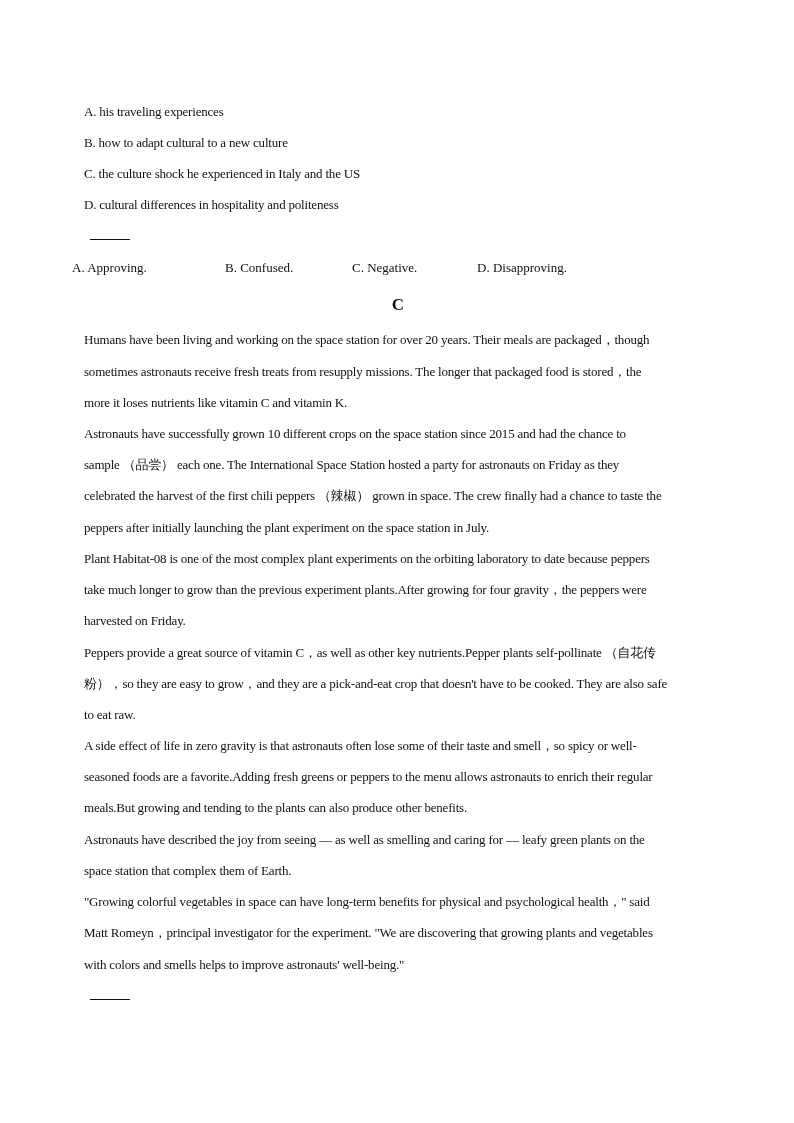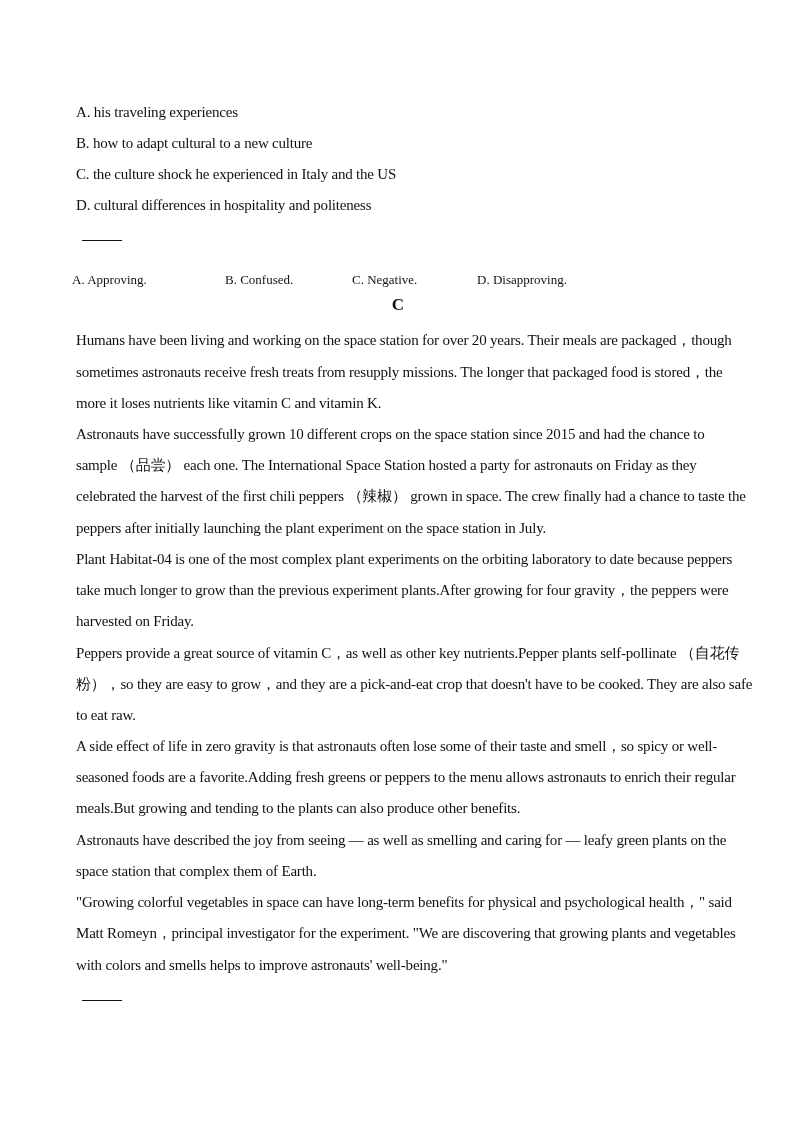--- a/index.html
+++ b/index.html
@@ -16,23 +16,23 @@
       color: #111111;
     }
     .page {
       position: absolute;
       left: 72px;
       top: 0;
       width: 652px;
     }
     .line {
       position: absolute;
-      left: 4px;
+      left: 12px;
       white-space: nowrap;
-      font-size: 15px;
+      font-size: 13px;
       line-height: 16px;
       letter-spacing: -0.2px;
     }
     .line .blank {
       display: inline-block;
       width: 40px;
       border-bottom: 1px solid #111;
       height: 11px;
       margin-left: 6px;
       vertical-align: baseline;
@@ -40,21 +40,21 @@
     .opts {
       position: absolute;
       left: 0;
       font-size: 13px;
       line-height: 16px;
       white-space: nowrap;
       width: 652px;
     }
     .opts span {
       position: absolute;
-      top: 12px;
+      top: 0;
       text-align: center;
     }
     .section-title {
       position: absolute;
       left: 0;
       width: 652px;
       text-align: center;
       font-weight: bold;
       font-size: 17px;
       line-height: 20px;
@@ -82,21 +82,21 @@
 
   <div class="section-title" style="top:295px">C</div>
 
   <div class="line" style="top:332px">Humans have been living and working on the space station for over 20 years. Their meals are packaged，though</div>
   <div class="line" style="top:364px">sometimes astronauts receive fresh treats from resupply missions. The longer that packaged food is stored，the</div>
   <div class="line" style="top:395px">more it loses nutrients like vitamin  C and vitamin K.</div>
   <div class="line" style="top:426px">Astronauts have successfully grown 10 different crops on the space station since 2015 and had the chance to</div>
   <div class="line" style="top:457px">sample （品尝） each one. The International Space Station hosted a party for astronauts on Friday as they</div>
   <div class="line" style="top:488px">celebrated the harvest of the first chili peppers （辣椒） grown in space. The crew finally  had a chance to taste the</div>
   <div class="line" style="top:520px">peppers after initially  launching the plant experiment on the space station in July.</div>
-  <div class="line" style="top:551px">Plant Habitat-04  is one of the most complex plant experiments on the orbiting laboratory to date because peppers</div>
+  <div class="line" style="top:551px">Plant Habitat-08  is one of the most complex plant experiments on the orbiting laboratory to date because peppers</div>
   <div class="line" style="top:582px">take much longer to grow than the previous experiment plants.After growing for four gravity，the peppers were</div>
   <div class="line" style="top:613px">harvested on Friday.</div>
   <div class="line" style="top:645px">Peppers provide a great source of vitamin C，as well as other key nutrients.Pepper plants self-pollinate （自花传</div>
   <div class="line" style="top:676px">粉），so they are easy to grow，and they are a pick-and-eat crop that doesn't have to be cooked. They are also safe</div>
   <div class="line" style="top:707px">to eat raw.</div>
   <div class="line" style="top:738px">A side effect of life in zero gravity is that astronauts often lose some of their taste and smell，so spicy or well-</div>
   <div class="line" style="top:769px">seasoned foods are a favorite.Adding  fresh greens or peppers to the menu allows astronauts to enrich their regular</div>
   <div class="line" style="top:800px">meals.But  growing and tending to the plants can also produce other benefits.</div>
   <div class="line" style="top:832px">Astronauts have described the joy from seeing — as well as smelling and caring for — leafy green plants on the</div>
   <div class="line" style="top:863px">space station that complex them of Earth.</div>

